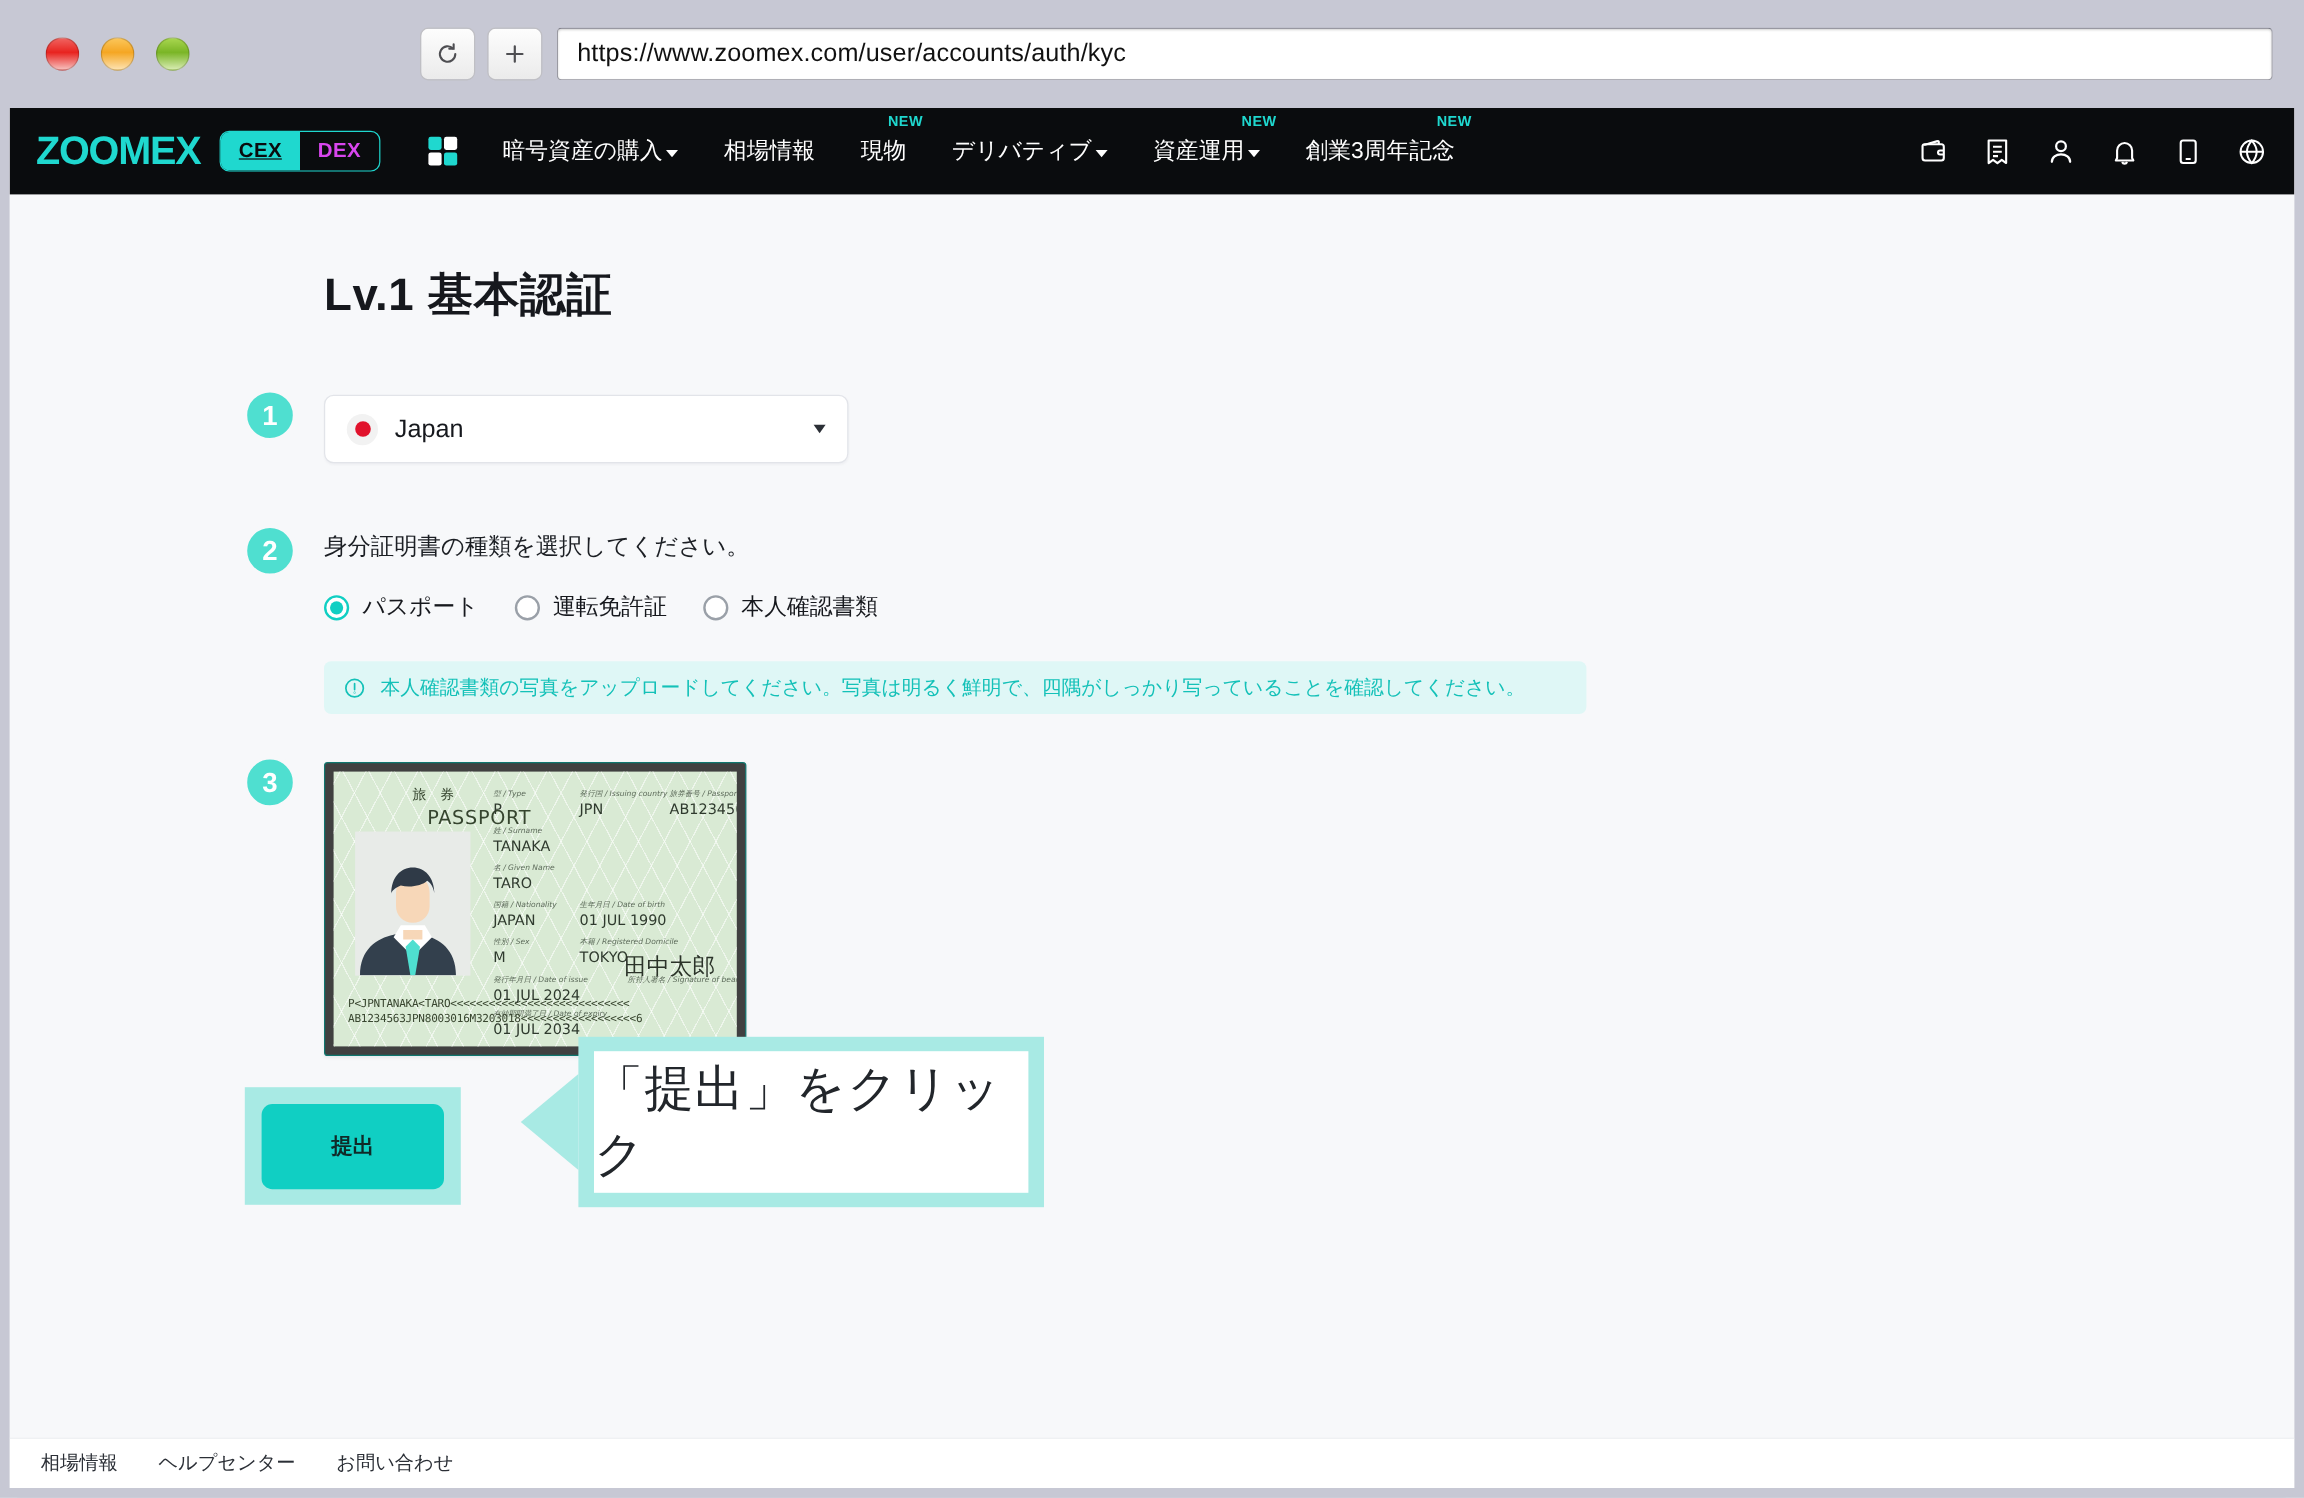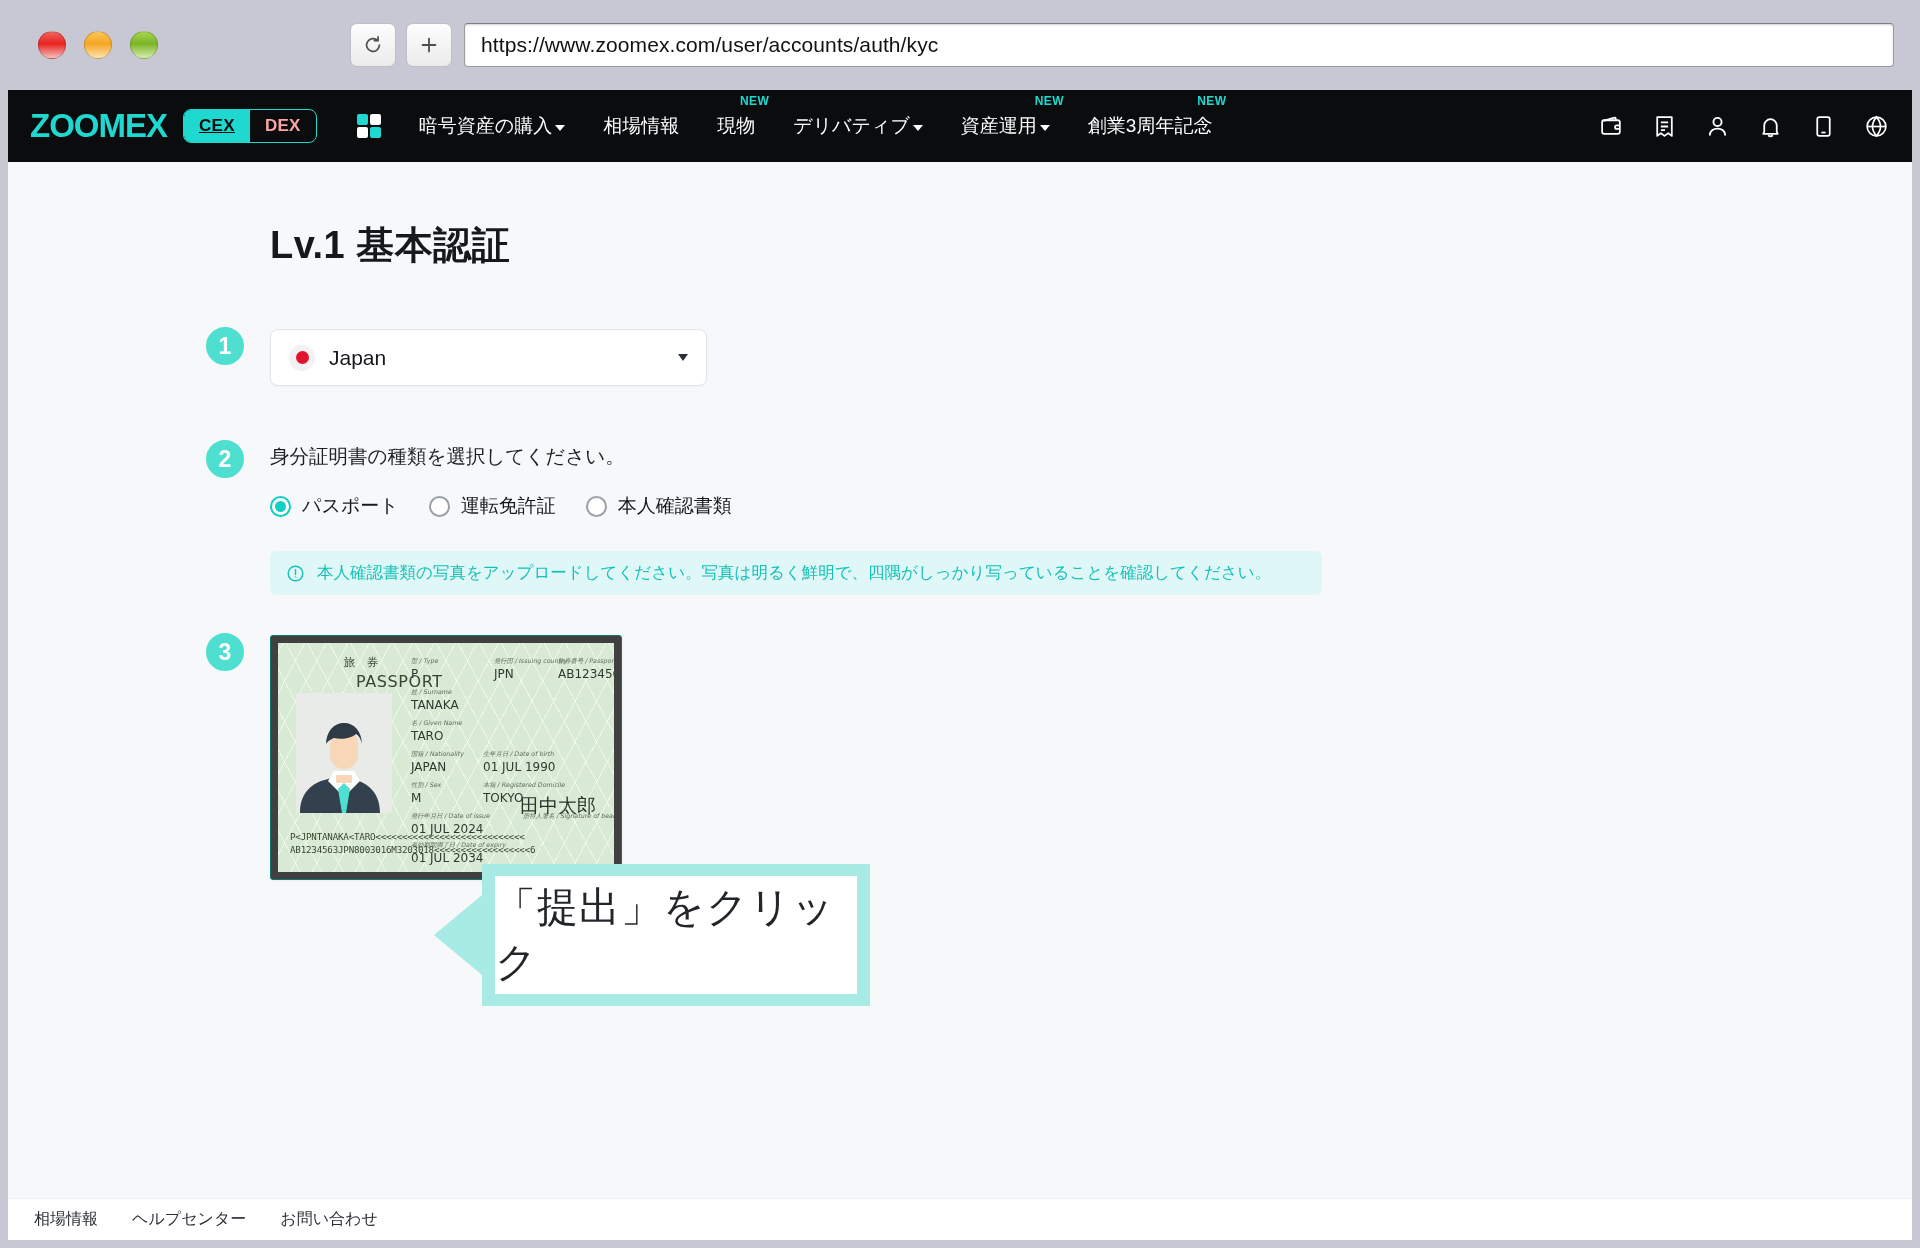--- a/index.html
+++ b/index.html
@@ -76,21 +76,21 @@
   #cex-dex-toggle {
     margin-left: 16px;
     border: 1px solid #1fd8cf; border-radius: 8px;
     display: flex; overflow: hidden; height: 34px;
   }
   .toggle-seg {
     padding: 0 15px; display: flex; align-items: center;
     font-size: 17px; font-weight: 700; letter-spacing: .3px;
   }
   .toggle-seg.active { background: #1fd8cf; color: #0a0c0e; text-decoration: underline; }
-  .toggle-seg.inactive { color: #fca5a5; }
+  .toggle-seg.inactive { color: #d946ef; }
 
   #grid-icon {
     margin-left: 40px;
     width: 24px; height: 24px;
     display: grid; grid-template-columns: 11px 11px; grid-template-rows: 11px 11px; gap: 2px;
   }
   #grid-icon i { border-radius: 2px; display:block; }
   #grid-icon i:nth-child(1){ background:#1fd8cf; }
   #grid-icon i:nth-child(2){ background:#fff; }
   #grid-icon i:nth-child(3){ background:#fff; }
@@ -467,21 +467,21 @@
                   <path d="M34 52c0-8 3-14 14-14s14 6 14 14v10c0 8-6 14-14 14s-14-6-14-14z" fill="#f7d7b8"></path>
                   <path d="M30 52c0-14 8-22 18-22s18 8 18 22c0-2-2-9-6-11-4 4-14 6-22 4-5 2-8 5-8 7z" fill="#2f3a47"></path>
                   <path d="M40 82h16v8H40z" fill="#f7d7b8"></path>
                 </svg>
               </div>
 
               <div class="pp-field" style="left:133px; top:14px;">
                 <div class="lbl">型 / Type</div>
                 <div class="val">P</div>
               </div>
-              <div class="pp-field" style="left:216px; top:14px;">
+              <div class="pp-field" style="left:205px; top:14px;">
                 <div class="lbl">発行国 / Issuing country</div>
                 <div class="val">JPN</div>
               </div>
               <div class="pp-field" style="left:280px; top:14px;">
                 <div class="lbl">旅券番号 / Passport No.</div>
                 <div class="val">AB123456</div>
               </div>
 
               <div class="pp-field" style="left:133px; top:45px;">
                 <div class="lbl">姓 / Surname</div>
@@ -527,20 +527,23 @@
               <div id="pp-mrz">
                 <div>P&lt;JPNTANAKA&lt;TARO&lt;&lt;&lt;&lt;&lt;&lt;&lt;&lt;&lt;&lt;&lt;&lt;&lt;&lt;&lt;&lt;&lt;&lt;&lt;&lt;&lt;&lt;&lt;&lt;&lt;&lt;&lt;&lt;</div>
                 <div>AB1234563JPN8003016M3203018&lt;&lt;&lt;&lt;&lt;&lt;&lt;&lt;&lt;&lt;&lt;&lt;&lt;&lt;&lt;&lt;&lt;&lt;6</div>
               </div>
 
             </div>
           </div>
         </div>
 
         <div id="submit-area">
+          <div id="submit-highlight">
+            <button id="submit-button">提出</button>
+          </div>
 
           <div id="callout">
             <div id="callout-arrow"></div>
             <div id="callout-inner">「提出」をクリック</div>
           </div>
         </div>
 
       </div>
 
       <div id="footer">

